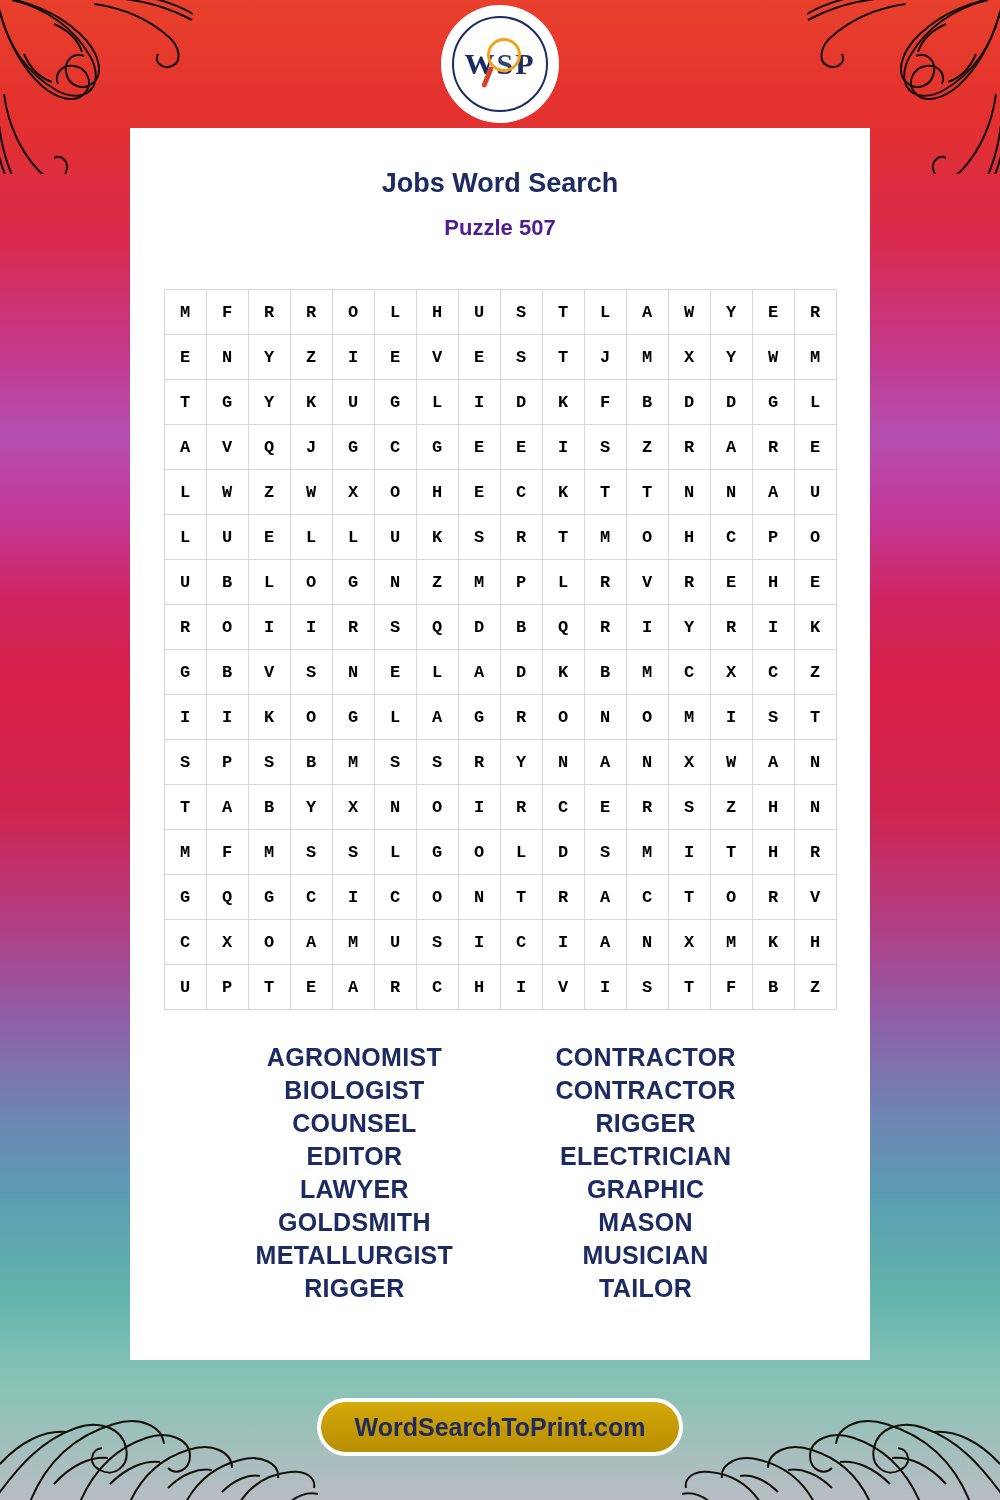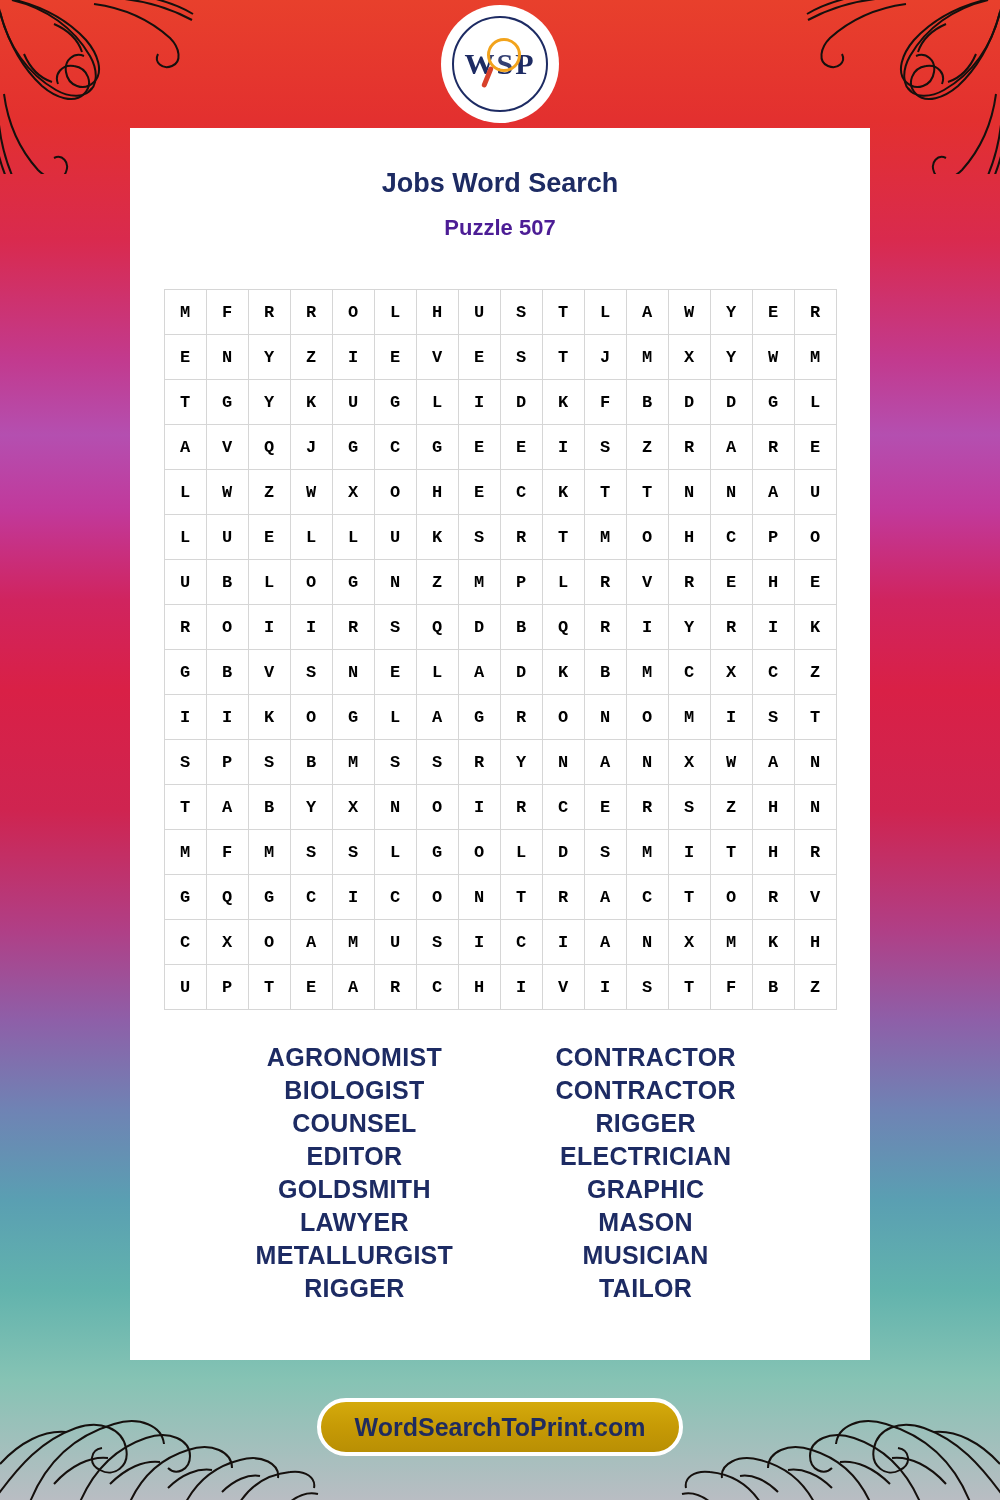--- a/index.html
+++ b/index.html
@@ -578,22 +578,22 @@
           </tbody>
       </table>
     </div>
 
     <div class="words">
       <div class="word-col" id="words-left">
           <div class="word">AGRONOMIST</div>
           <div class="word">BIOLOGIST</div>
           <div class="word">COUNSEL</div>
           <div class="word">EDITOR</div>
+          <div class="word">LAWYER</div>
           <div class="word">GOLDSMITH</div>
-          <div class="word">LAWYER</div>
           <div class="word">METALLURGIST</div>
           <div class="word">RIGGER</div>
         </div>
       <div class="word-col" id="words-right">
           <div class="word">CONTRACTOR</div>
           <div class="word">CONTRACTOR</div>
           <div class="word">RIGGER</div>
           <div class="word">ELECTRICIAN</div>
           <div class="word">GRAPHIC</div>
           <div class="word">MASON</div>

